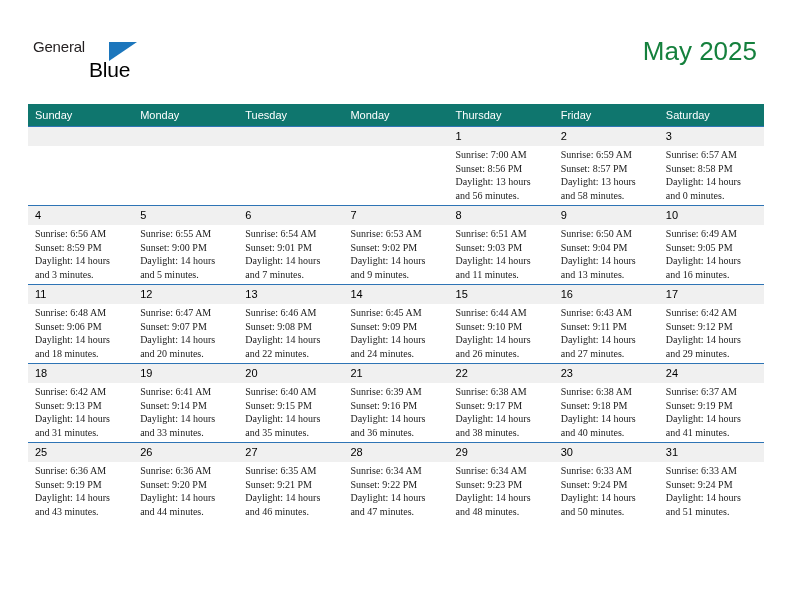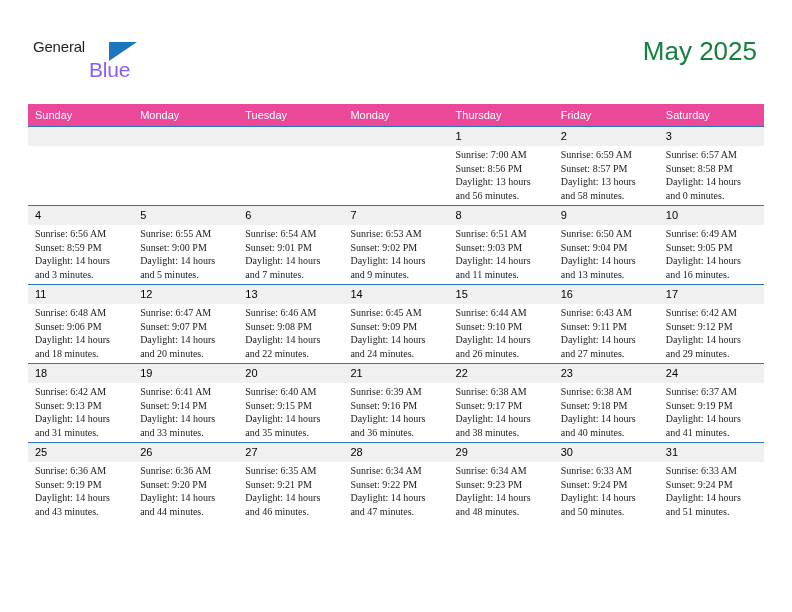--- a/index.html
+++ b/index.html
@@ -53,21 +53,21 @@
     height: 0;
     border-left: 28px solid #1c76bc;
     border-bottom: 19px solid transparent;
   }
   .logo-blue {
     position: absolute;
     left: 56px;
     top: 20px;
     font-size: 21px;
     letter-spacing: -0.2px;
-    color: #8b5cf6;
+    color: #000000;
     font-family: "Liberation Sans", sans-serif;
   }
   .title {
     position: absolute;
     right: 35px;
     top: 36px;
     font-size: 26px;
     color: #15803d;
     text-align: right;
     white-space: nowrap;
@@ -85,21 +85,21 @@
   
   .calendar {
     position: absolute;
     left: 28px;
     top: 104px;
     width: 736px;
     border-collapse: collapse;
     table-layout: fixed;
   }
   .calendar th {
-    background: #ec4899;
+    background: #0f766e;
     color: #ffffff;
     font-size: 11px;
     font-weight: normal;
     text-align: left;
     padding: 5px 0 5px 7px;
     height: 12px;
     border: none;
   }
   .calendar td {
     vertical-align: top;

